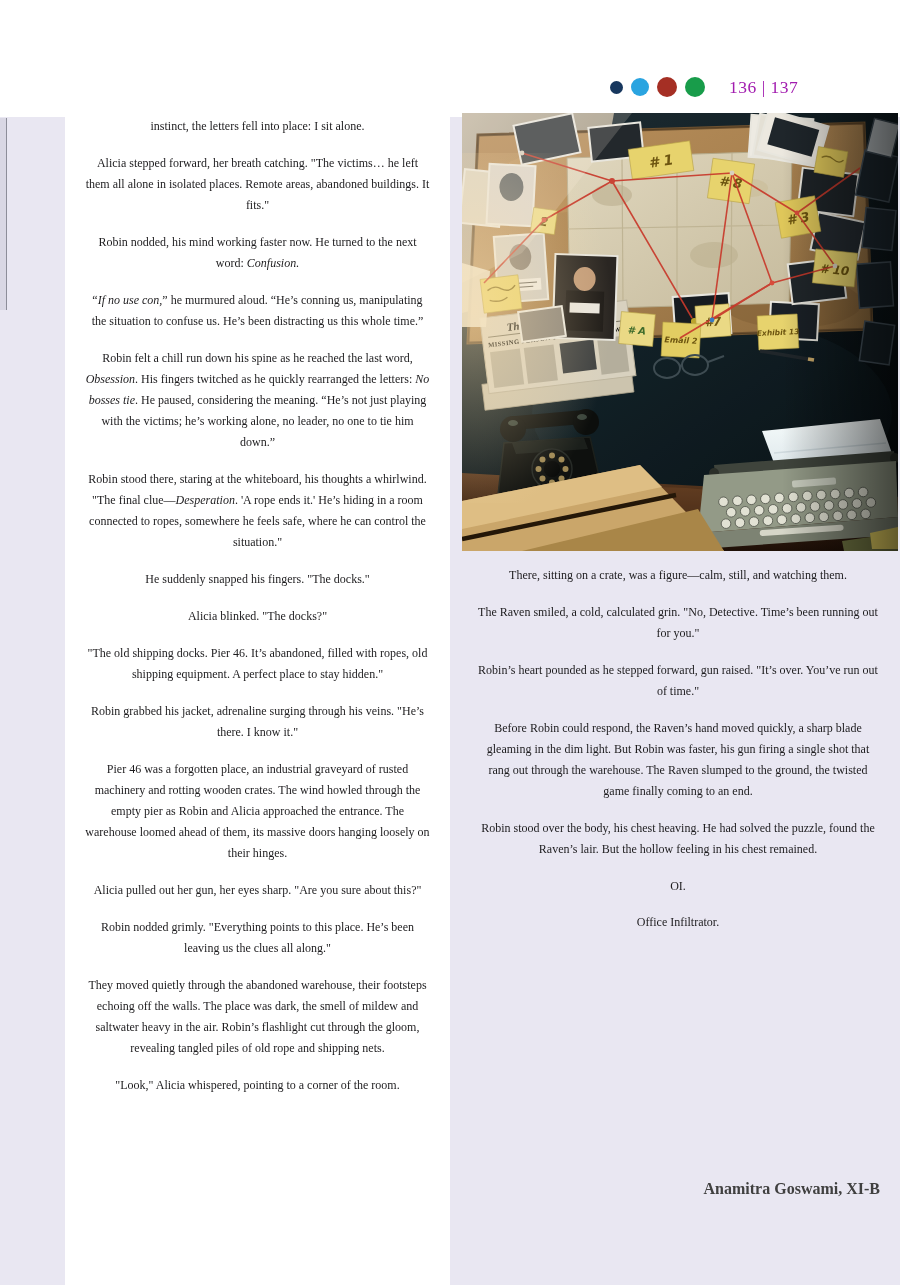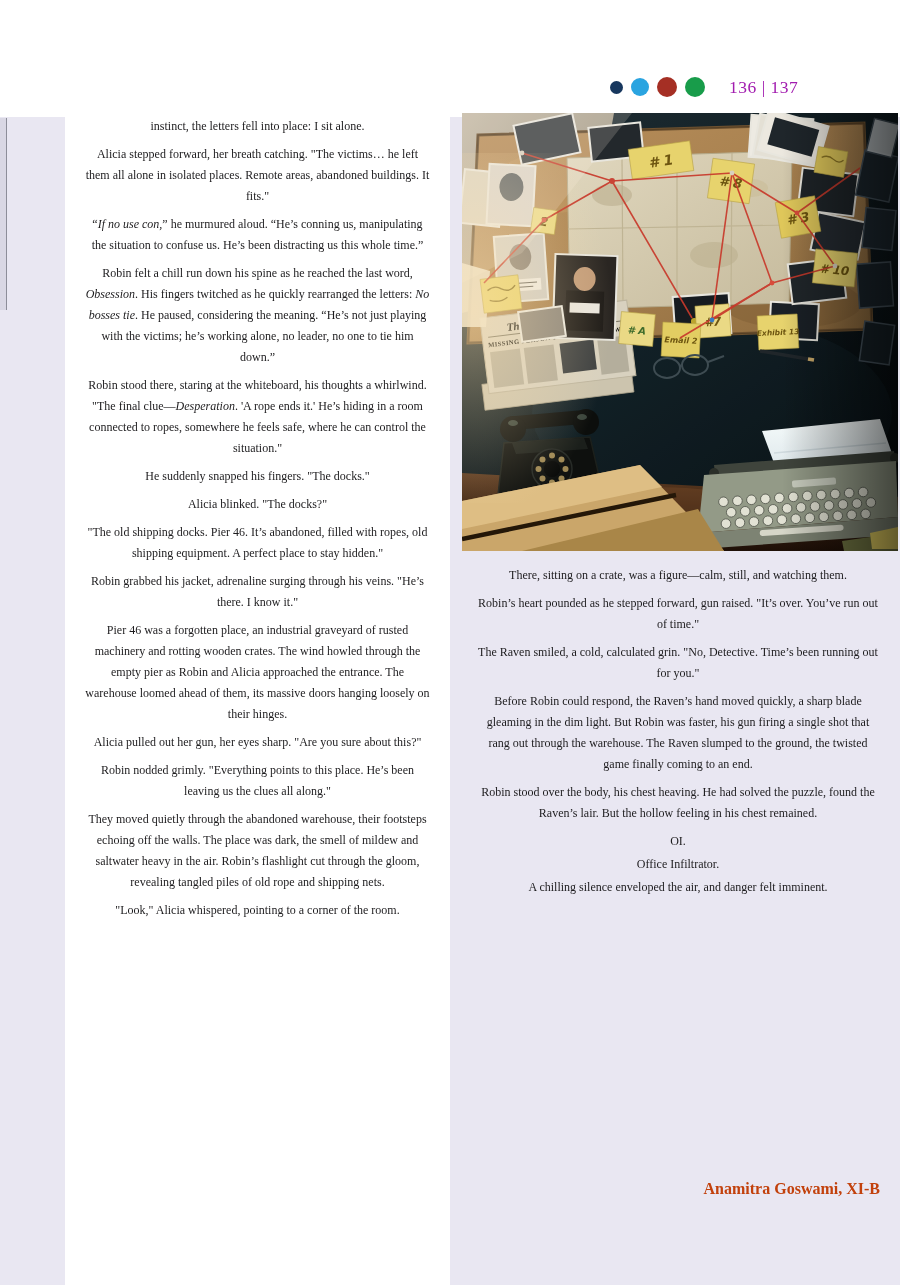--- a/index.html
+++ b/index.html
@@ -12,26 +12,26 @@
   .top-band{position:absolute;left:0;top:0;width:900px;height:117px;background:#ffffff;}
   .left-panel{position:absolute;left:65px;top:117px;width:385px;height:1168px;background:#ffffff;}
   .left-edge-tab{position:absolute;left:0;top:118px;width:6px;height:192px;background:#d9d7e4;border-right:1px solid #8d8d99;}
   .page-header{position:absolute;left:610px;top:74px;height:26px;display:flex;align-items:center;}
   .dots{display:flex;align-items:center;gap:8px;margin-right:24px;}
   .dot{display:inline-block;border-radius:50%;}
   .page-numbers{font-size:17.5px;color:#a21caf;letter-spacing:.5px;}
   .photo-frame{position:absolute;left:462px;top:113px;width:436px;height:438px;}
   .col{position:absolute;font-size:12px;line-height:21px;text-align:center;}
   .col p{margin:0;}
-  .col p + p{margin-top:7px;}
-  .col p.tight{margin-top:2px;}
+  .col p + p{margin-top:16px;}
+  .col p.tight{margin-top:15px;}
   .col .it{font-style:italic;}
   .col.left{left:84px;top:116px;width:347px;}
   .col.right{left:478px;top:565px;width:400px;}
-  .author{position:absolute;left:478px;top:1180px;width:402px;text-align:right;font-weight:bold;font-size:16px;color:#c2410c;}
+  .author{position:absolute;left:478px;top:1180px;width:402px;text-align:right;font-weight:bold;font-size:16px;color:#404040;}
 </style>
 </head>
 <body>
 
 <div class="page">
   <div class="top-band"></div>
   <div class="left-panel"></div>
   <div class="left-edge-tab"></div>
 
   <div class="page-header">
@@ -341,37 +341,37 @@
     </g>
 
     <polygon points="0,0 170,0 60,140 0,170" fill="#fff5e1" opacity="0.18"></polygon>
     <rect x="0" y="40" width="230" height="350" fill="url(#glow)"></rect>
     <rect x="320" y="0" width="116" height="438" fill="url(#vig)"></rect>
   </svg>
 
   <div class="col left">
       <p><span>instinct, the letters fell into place: I sit alone.</span></p>
       <p><span>Alicia stepped forward, her breath catching. "The victims… he left them all alone in isolated places. Remote areas, abandoned buildings. It fits."</span></p>
+      <p><span>Robin nodded, his mind working faster now. He turned to the next word: </span><span class="it">Confusion.</span></p>
       <p><span>“</span><span class="it">If no use con,</span><span>” he murmured aloud. “He’s conning us, manipulating the situation to confuse us. He’s been distracting us this whole time.”</span></p>
       <p><span>Robin felt a chill run down his spine as he reached the last word, </span><span class="it">Obsession</span><span>. His fingers twitched as he quickly rearranged the letters: </span><span class="it">No bosses tie</span><span>. He paused, considering the meaning. “He’s not just playing with the victims; he’s working alone, no leader, no one to tie him down.”</span></p>
       <p><span>Robin stood there, staring at the whiteboard, his thoughts a whirlwind. "The final clue—</span><span class="it">Desperation</span><span>. 'A rope ends it.' He’s hiding in a room connected to ropes, somewhere he feels safe, where he can control the situation."</span></p>
       <p><span>He suddenly snapped his fingers. "The docks."</span></p>
       <p><span>Alicia blinked. "The docks?"</span></p>
       <p><span>"The old shipping docks. Pier 46. It’s abandoned, filled with ropes, old shipping equipment. A perfect place to stay hidden."</span></p>
       <p><span>Robin grabbed his jacket, adrenaline surging through his veins. "He’s there. I know it."</span></p>
       <p><span>Pier 46 was a forgotten place, an industrial graveyard of rusted machinery and rotting wooden crates. The wind howled through the empty pier as Robin and Alicia approached the entrance. The warehouse loomed ahead of them, its massive doors hanging loosely on their hinges.</span></p>
       <p><span>Alicia pulled out her gun, her eyes sharp. "Are you sure about this?"</span></p>
       <p><span>Robin nodded grimly. "Everything points to this place. He’s been leaving us the clues all along."</span></p>
       <p><span>They moved quietly through the abandoned warehouse, their footsteps echoing off the walls. The place was dark, the smell of mildew and saltwater heavy in the air. Robin’s flashlight cut through the gloom, revealing tangled piles of old rope and shipping nets.</span></p>
       <p><span>"Look," Alicia whispered, pointing to a corner of the room.</span></p>
     </div>
   <div class="col right">
       <p><span>There, sitting on a crate, was a figure—calm, still, and watching them.</span></p>
+      <p><span>The Raven smiled, a cold, calculated grin. "No, Detective. Time’s been running out for you."</span></p>
       <p><span>Robin’s heart pounded as he stepped forward, gun raised. "It’s over. You’ve run out of time."</span></p>
-      <p><span>The Raven smiled, a cold, calculated grin. "No, Detective. Time’s been running out for you."</span></p>
       <p><span>Before Robin could respond, the Raven’s hand moved quickly, a sharp blade gleaming in the dim light. But Robin was faster, his gun firing a single shot that rang out through the warehouse. The Raven slumped to the ground, the twisted game finally coming to an end.</span></p>
       <p><span>Robin stood over the body, his chest heaving. He had solved the puzzle, found the Raven’s lair. But the hollow feeling in his chest remained.</span></p>
       <p><span>OI.</span></p>
       <p class="tight"><span>Office Infiltrator.</span></p>
-      <p class="tight"><span>A chilling silence enveloped the air, and danger felt imminent.</span></p>
     </div>
   <div class="author">Anamitra Goswami, XI-B</div>
 </div>
 
 </body></html>

